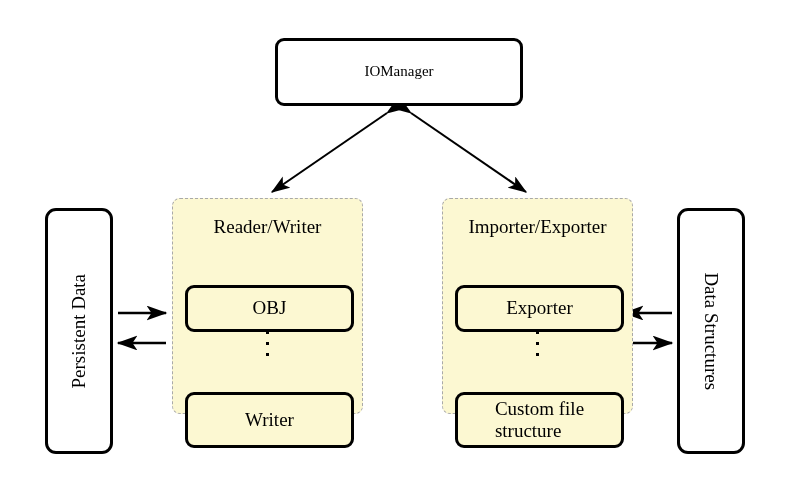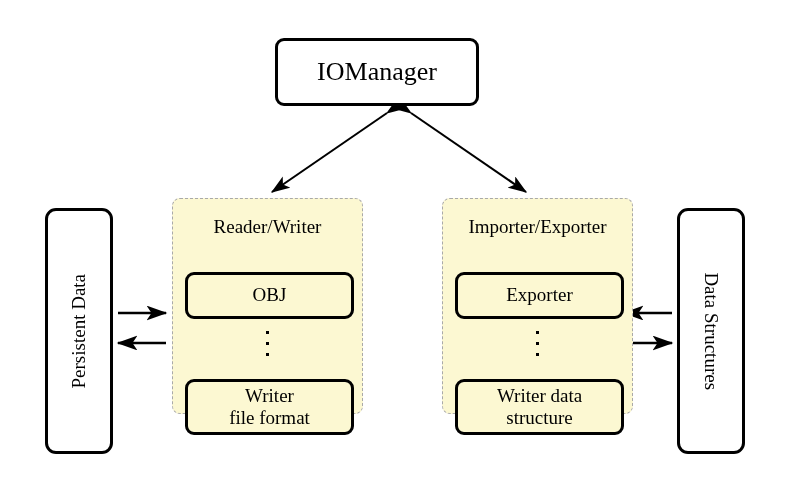--- a/index.html
+++ b/index.html
@@ -32,23 +32,23 @@
     align-items: center;
     justify-content: center;
     text-align: center;
     line-height: 1.18;
   }
 
   
   #io-manager {
     left: 275px;
     top: 38px;
-    width: 204px;
+    width: 248px;
     height: 68px;
-    font-size: 26px;
+    font-size: 15px;
   }
 
   
   .side-box {
     width: 68px;
     height: 246px;
     top: 208px;
     border-width: 3px;
     border-radius: 11px;
   }
@@ -92,23 +92,24 @@
     position: absolute;
     box-sizing: border-box;
     left: 12px;
     width: 169px;
     border: 3px solid #000000;
     border-radius: 9px;
     background: #fcf8d2;
     display: flex;
     align-items: center;
     justify-content: center;
-    text-align: center;
+    text-align: left;
     font-size: 19px;
     line-height: 1.18;
+    margin-top: 13px;
   }
   .inner-box.top    { top: 73px;  height: 47px; }
   .inner-box.bottom { top: 180px; height: 56px; }
 
   
   .vdots {
     position: absolute;
     left: 0;
     width: 100%;
     top: 132px;
@@ -181,39 +182,38 @@
 
     <div class="vdots">
       <i></i>
         <i></i>
         <i></i>
     </div>
 
     <div class="inner-box bottom">
       <span>
         <span>Writer</span><br>
-        <span>file format</span>
       </span>
     </div>
   </div>
 
   <div class="panel" id="panel-importer">
     <div class="panel-title">Importer/Exporter</div>
 
     <div class="inner-box top">
       <span>Exporter</span>
     </div>
 
     <div class="vdots">
       <i></i>
         <i></i>
         <i></i>
     </div>
 
     <div class="inner-box bottom">
       <span>
-        <span>Writer data</span><br>
+        <span>Custom file</span><br>
         <span>structure</span>
       </span>
     </div>
   </div>
 
 </div>
 
 </body></html>

